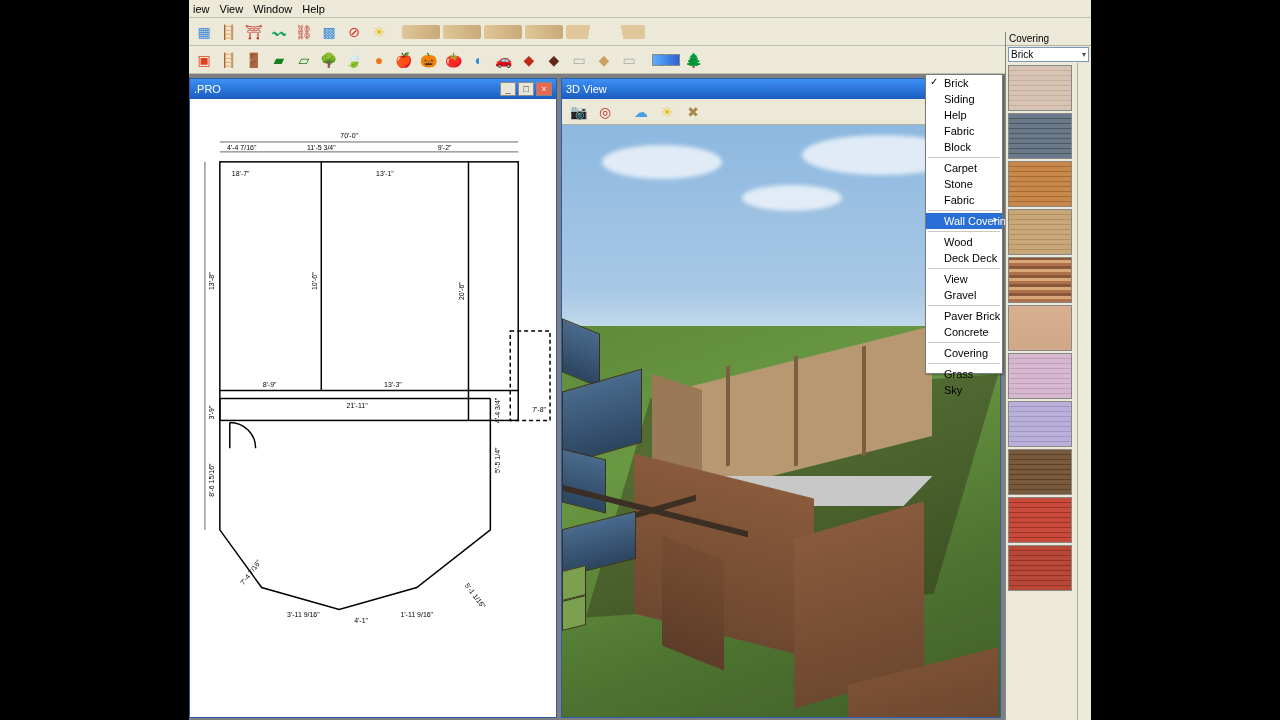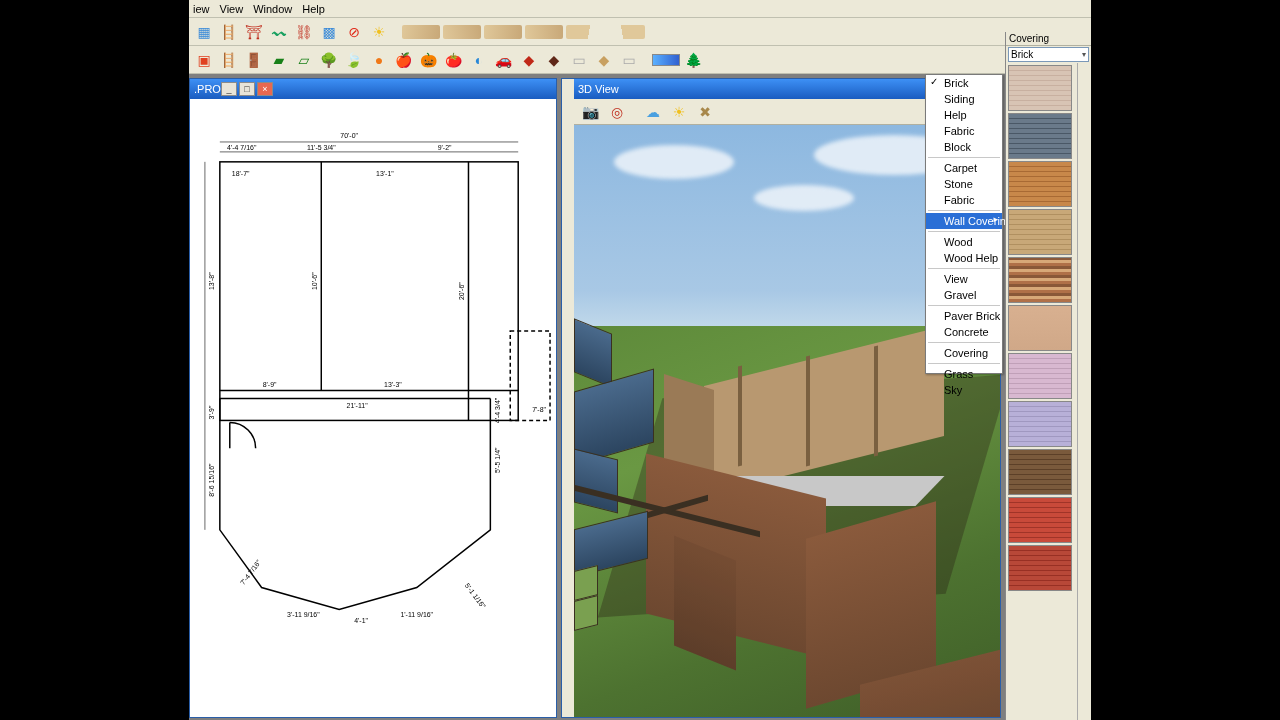--- a/index.html
+++ b/index.html
@@ -76,21 +76,21 @@
     width: 368px; height: 640px;
     background: #fff;
     border: 1px solid #2a5ea8;
     display: flex; flex-direction: column;
   }
   .titlebar {
     height: 20px;
     background: linear-gradient(#3d90f5,#1a5cc0);
     color: #fff;
     font-size: 11px;
-    display: flex; align-items: center; justify-content: flex-start;
+    display: flex; align-items: center; justify-content: space-between;
     padding: 0 4px;
   }
   .titlebar .btns { display: flex; gap: 2px; }
   .titlebar .btn {
     width: 16px; height: 14px;
     background: #e8e4d8;
     border: 1px solid #8a8a8a;
     font-size: 9px;
     display: flex; align-items: center; justify-content: center;
     color: #333;
@@ -105,21 +105,20 @@
   .fp svg { width: 100%; height: 100%; }
 
   
   .win3d {
     position: absolute;
     left: 372px; top: 4px;
     width: 440px; height: 640px;
     border: 1px solid #2a5ea8;
     display: flex; flex-direction: column;
     background: #ece9d8;
-    padding-left: 12px;
   }
   .win3d .tool3d {
     height: 26px;
     background: #ece9d8;
     border-bottom: 1px solid #b0b0a0;
     display: flex; align-items: center;
     padding: 0 6px; gap: 4px;
   }
   .win3d .view {
     flex: 1;
@@ -399,21 +398,21 @@
         <div class="mi">Fabric</div>
         <div class="mi">Block</div>
         <div class="msep"></div>
         <div class="mi">Carpet</div>
         <div class="mi">Stone</div>
         <div class="mi">Fabric</div>
         <div class="msep"></div>
         <div class="mi sel">Wall Covering</div>
         <div class="msep"></div>
         <div class="mi">Wood</div>
-        <div class="mi">Wood Help</div>
+        <div class="mi">Deck Deck</div>
         <div class="msep"></div>
         <div class="mi">View</div>
         <div class="mi">Gravel</div>
         <div class="msep"></div>
         <div class="mi">Paver Brick</div>
         <div class="mi">Concrete</div>
         <div class="msep"></div>
         <div class="mi">Covering</div>
         <div class="msep"></div>
         <div class="mi">Grass</div>

